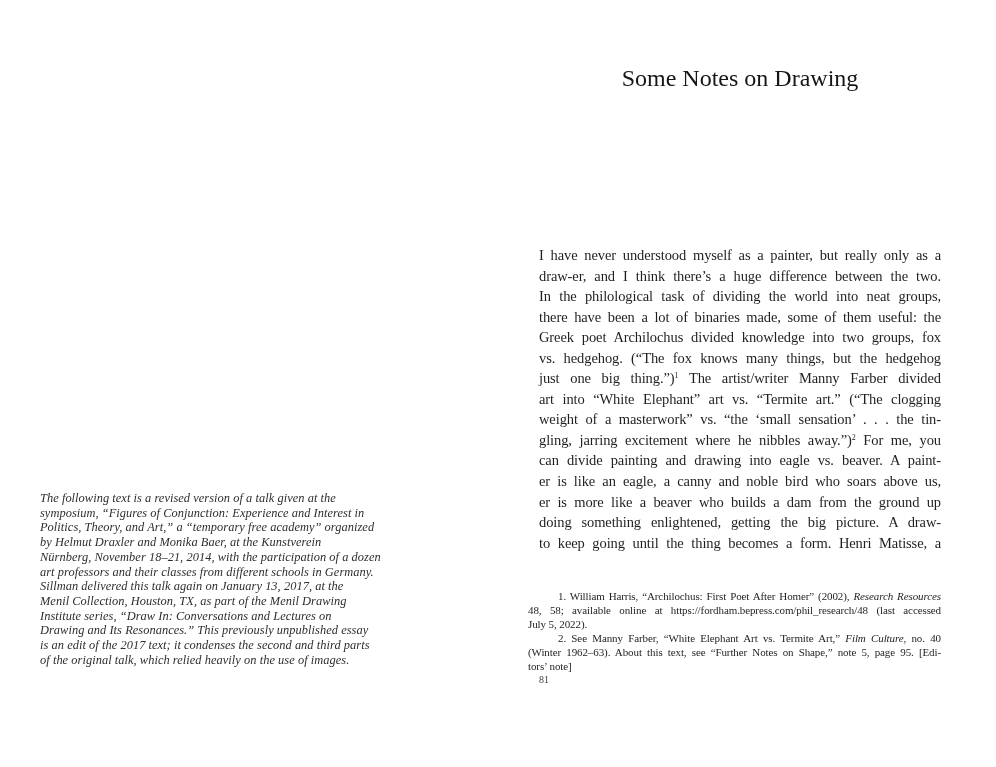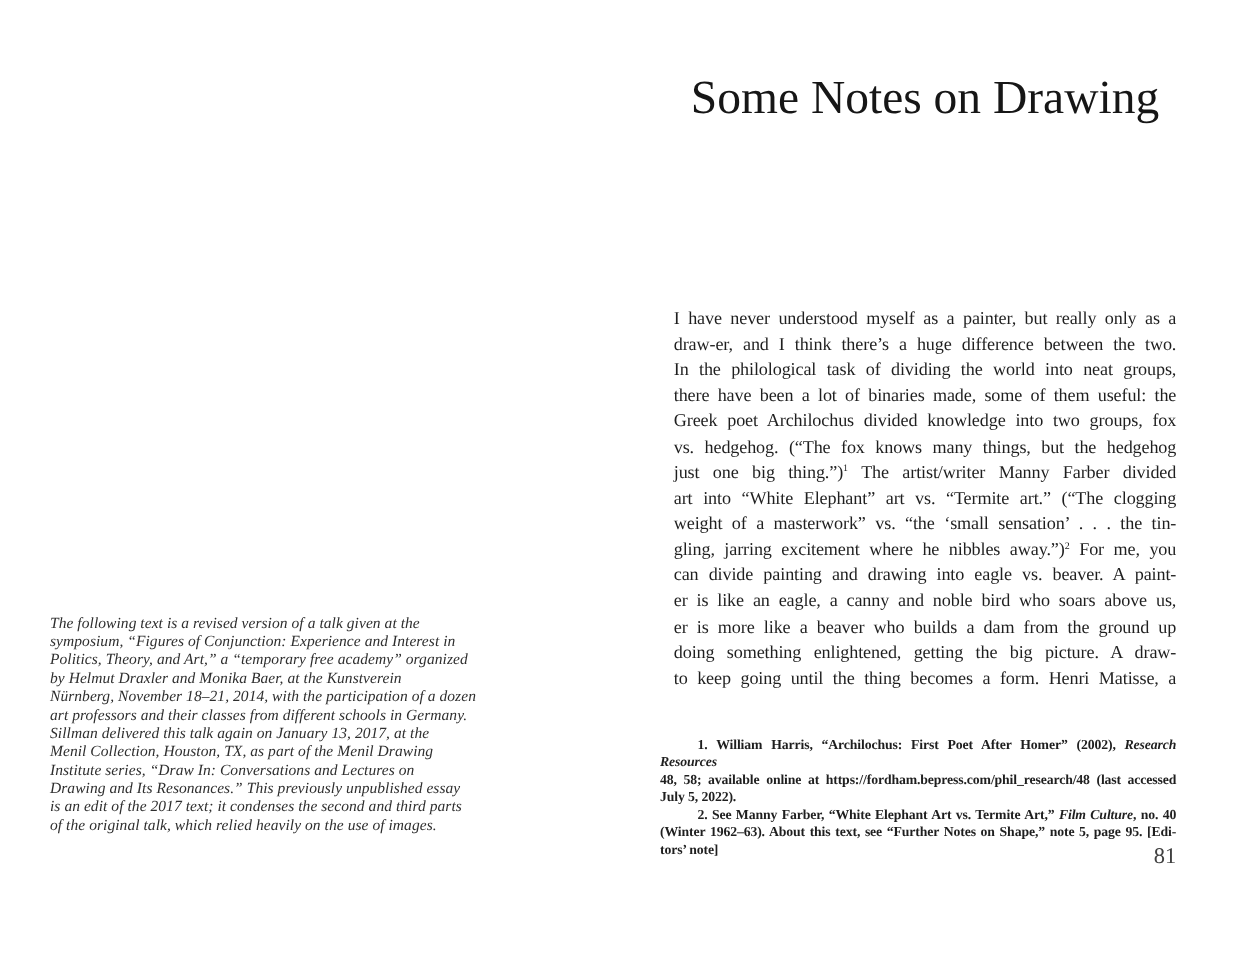--- a/index.html
+++ b/index.html
@@ -27,21 +27,21 @@
     white-space: pre;
   }
 
   .chapter-title {
     position: absolute;
     left: 41px;            
     top: 60px;
     width: 402px;
     margin: 0;
     text-align: center;
-    font-size: 38px;
+    font-size: 24px;
     line-height: 36px;
     font-weight: 400;
     color: #161616;
   }
 
   .body-text {
     position: absolute;
     left: 41px;            
     top: 245px;
     width: 402px;
@@ -63,34 +63,33 @@
 
   .footnote-section {
     position: absolute;
     left: 30px;            
     top: 589px;
     width: 413px;
     font-size: 11px;
     line-height: 14px;
     letter-spacing: -0.1px;
     color: #1f1f1f;
-    font-weight: bold;
   }
   .fn-line { text-align: justify; text-align-last: justify; }
   .fn-line.fn-first { text-indent: 30px; }
   .fn-line.fn-last  { text-align-last: auto; }
   .footnote em { font-style: italic; }
 
   .page-number {
     position: absolute;
     left: 41px;            
     top: 674px;
     width: 402px;
-    text-align: right;
-    font-size: 18px;
+    text-align: left;
+    font-size: 10px;
     color: #404040;
   }
 </style>
 </head>
 <body>
 
 <div class="spread">
 
   <div class="page page-left">
     <div class="editorial-note">The following text is a revised version of a talk given at the

